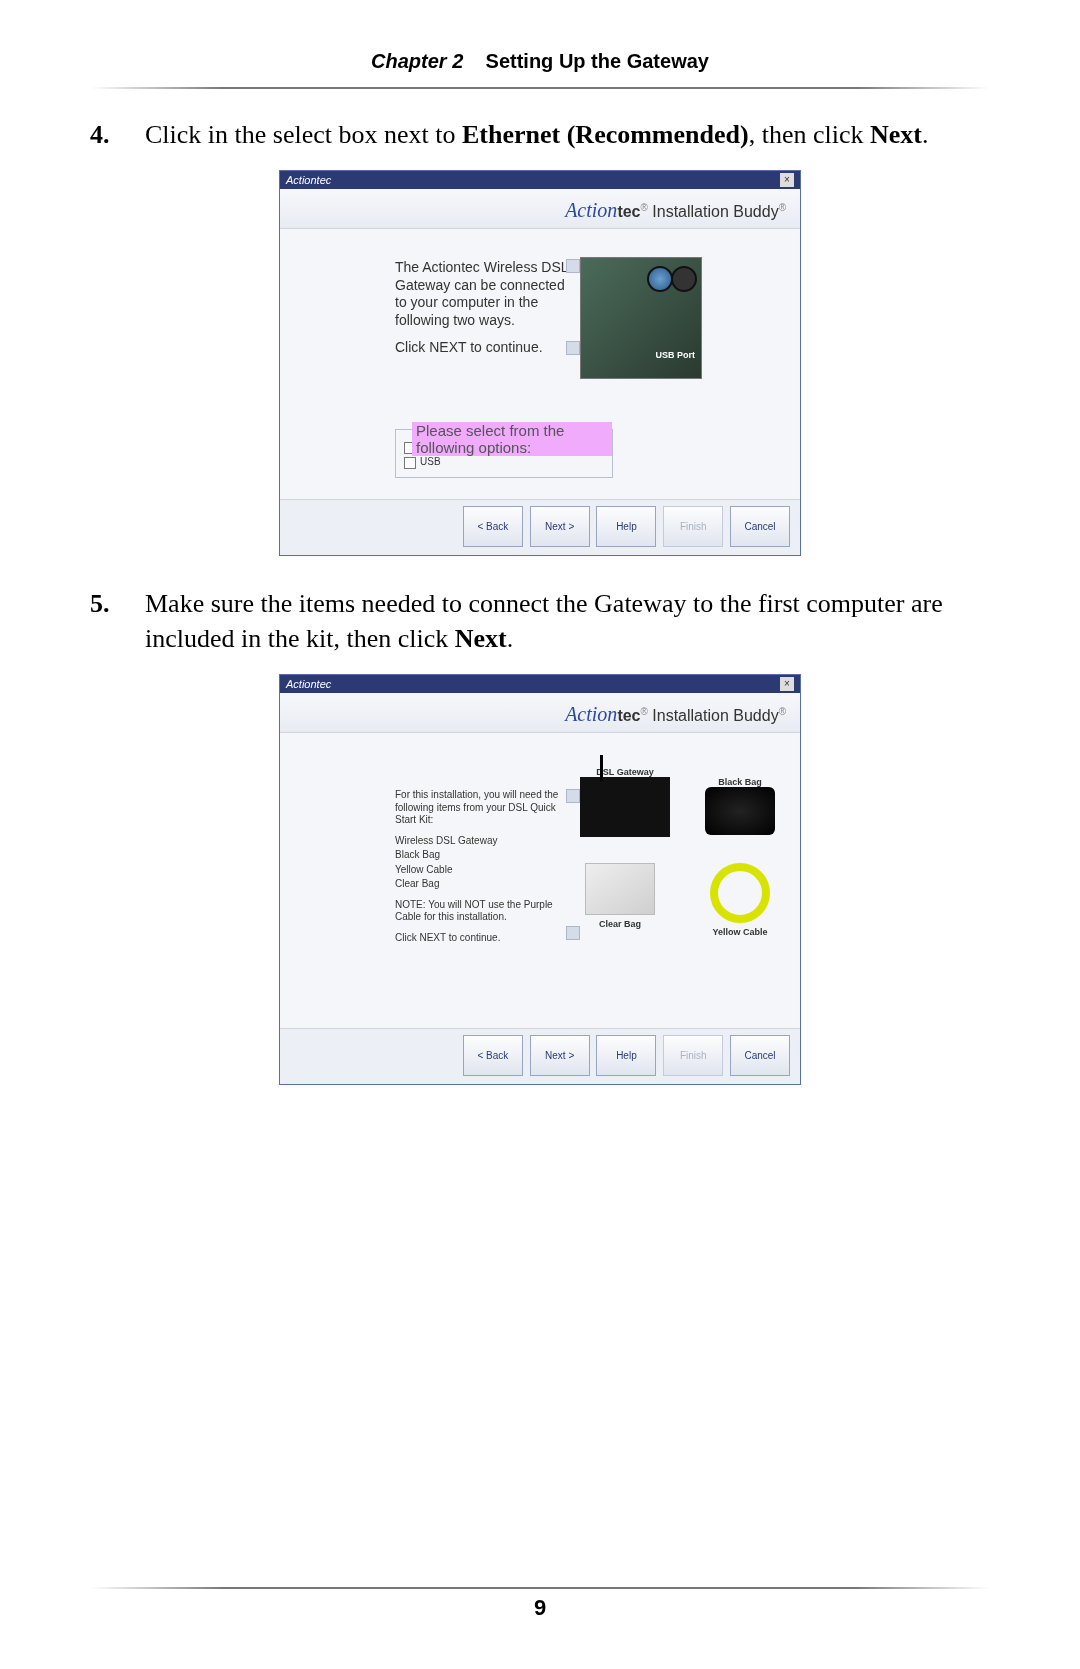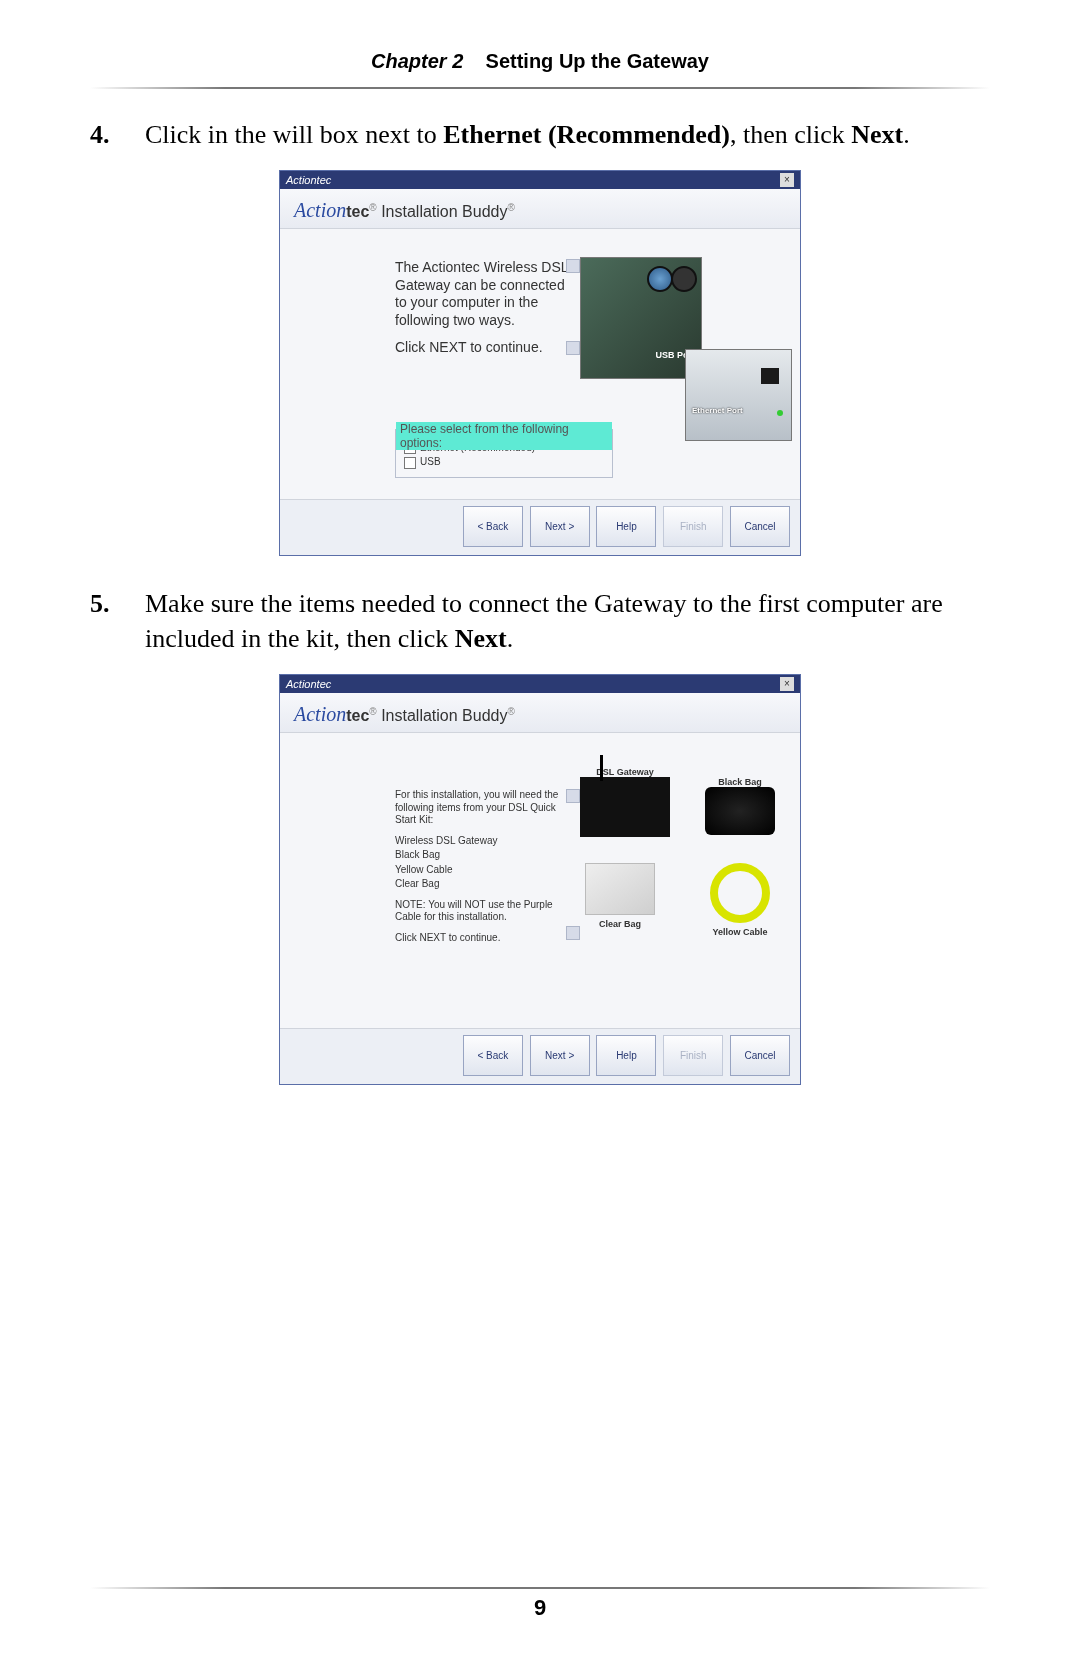--- a/index.html
+++ b/index.html
@@ -98,20 +98,21 @@
     width: 14px; height: 14px;
     line-height: 14px;
     text-align: center;
     font-style: normal;
     font-size: 10px;
   }
   .dlg-brand {
     padding: 10px 14px 6px 14px;
     border-bottom: 1px solid #d0d4dc;
     background: linear-gradient(#f7f8fb,#e8ebf2);
+    text-align: right;
   }
   .brand-line {
     font-size: 16px;
     color: #333;
   }
   .brand-line .script {
     font-style: italic;
     color: #2a4aa0;
     font-family: "Brush Script MT","Segoe Script",cursive;
     font-size: 20px;
@@ -197,24 +198,24 @@
   .opts {
     position:absolute;
     left:115px;
     top:200px;
     width:200px;
     border:1px solid #b8bfcf;
     padding:10px 8px 6px 8px;
     font-size:10px;
   }
   .opts .legend {
-    position:absolute; top:-8px; left:0;
-    background:#5eead4;
+    position:absolute; top:-8px; left:16px;
+    background:#f0abfc;
     padding:0 4px;
-    font-size:12px;
+    font-size:15px;
     color:#555;
   }
   .chkrow { margin:2px 0; }
   .chkbox {
     display:inline-block;
     width:10px;height:10px;
     border:1px solid #777;
     background:#fff;
     margin-right:4px;
     vertical-align:middle;
@@ -311,21 +312,21 @@
   <div class="header">
     <span class="chapter">Chapter 2</span>
     <span>&nbsp;&nbsp;</span>
     <span>Setting Up the Gateway</span>
   </div>
   <div class="rule"></div>
 
   <div class="step">
     <div class="num">4.</div>
     <div class="body">
-      <span>Click in the will box next to </span><b>Ethernet (Recommended)</b><span>, then click </span><b>Next</b><span>.</span>
+      <span>Click in the select box next to </span><b>Ethernet (Recommended)</b><span>, then click </span><b>Next</b><span>.</span>
     </div>
   </div>
 
   <div class="figwrap">
     <div class="dialog">
       <div class="dlg-title">
         <span>Actiontec</span>
         <span class="x">×</span>
       </div>
       <div class="dlg-brand">
@@ -337,25 +338,20 @@
         <div class="leftcol">
           <div class="scrollhint"></div>
           <p>The Actiontec Wireless DSL Gateway can be connected to your computer in the following two ways.</p>
           <p>Click NEXT to continue.</p>
           <div class="scrollhint2"></div>
         </div>
         <div class="imgA">
           <div class="circ1"></div>
           <div class="circ2"></div>
           <div class="porttxt">USB Port</div>
-        </div>
-        <div class="imgB">
-          <div class="ethport"></div>
-          <div class="ethled"></div>
-          <div class="ethlabel">Ethernet Port</div>
         </div>
         <div class="opts">
           <div class="legend">Please select from the following options:</div>
           <div class="chkrow">
             <span class="chkbox"></span><span>Ethernet (Recommended)</span>
           </div>
           <div class="chkrow">
             <span class="chkbox"></span><span>USB</span>
           </div>
         </div>

